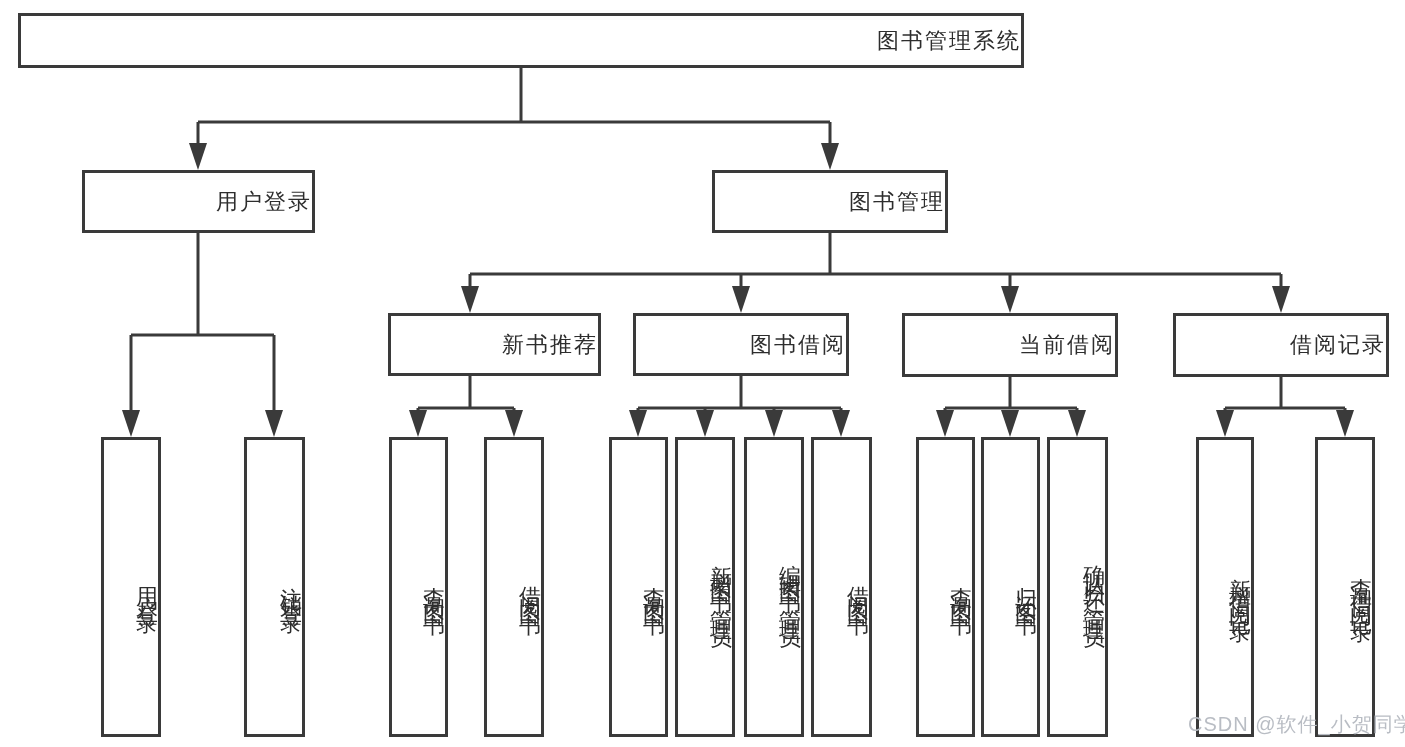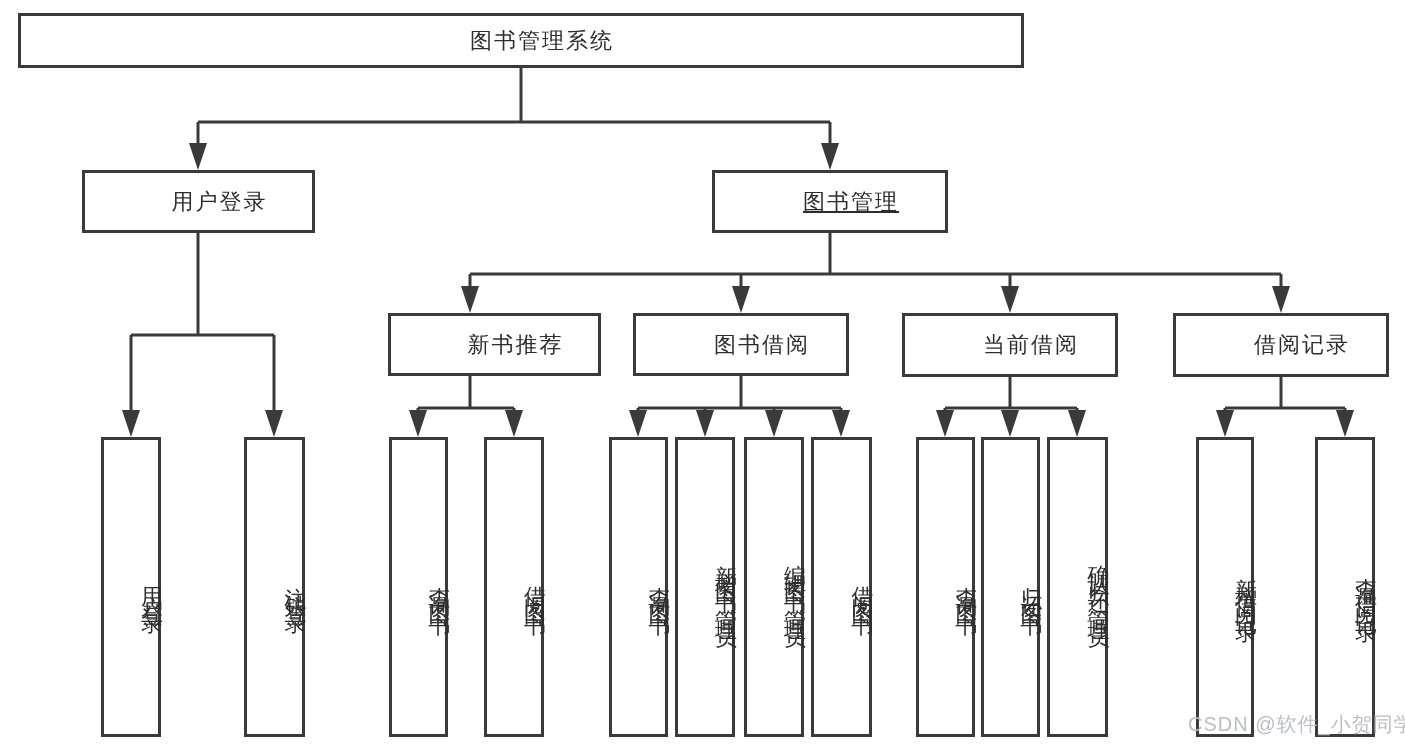--- a/index.html
+++ b/index.html
@@ -27,21 +27,21 @@
     fill: var(--line, #3a3a3a);
     stroke: none;
   }
   .box {
     position: absolute;
     box-sizing: border-box;
     background: #ffffff;
     border: 3px solid var(--line, #3a3a3a);
     display: flex;
     align-items: center;
-    justify-content: center;
+    justify-content: flex-end;
     z-index: 2;
     padding-left: 42px;
   }
   .box.h span {
     font-size: 22px;
     letter-spacing: 2px;
     white-space: nowrap;
     color: var(--text, #2d2d2d);
   }
   .box.v span {
@@ -104,21 +104,21 @@
     <polygon points="1336,410 1354,410 1345,437"></polygon>
   </svg>
 
   <div class="box h" style="left:18px; top:13px; width:1006px; height:55px;">
     <span>图书管理系统</span>
   </div>
 
   <div class="box h" style="left:82px; top:170px; width:233px; height:63px;">
     <span>用户登录</span>
   </div>
-  <div class="box h" style="left:712px; top:170px; width:236px; height:63px;text-decoration:underline;">
+  <div class="box h" style="left:712px; top:170px; width:236px; height:63px;">
     <span>图书管理</span>
   </div>
 
   <div class="box h" style="left:364px; top:313px; width:213px; height:63px;margin-left:24px;">
     <span>新书推荐</span>
   </div>
   <div class="box h" style="left:633px; top:313px; width:216px; height:63px;">
     <span>图书借阅</span>
   </div>
   <div class="box h" style="left:902px; top:313px; width:216px; height:64px;">

